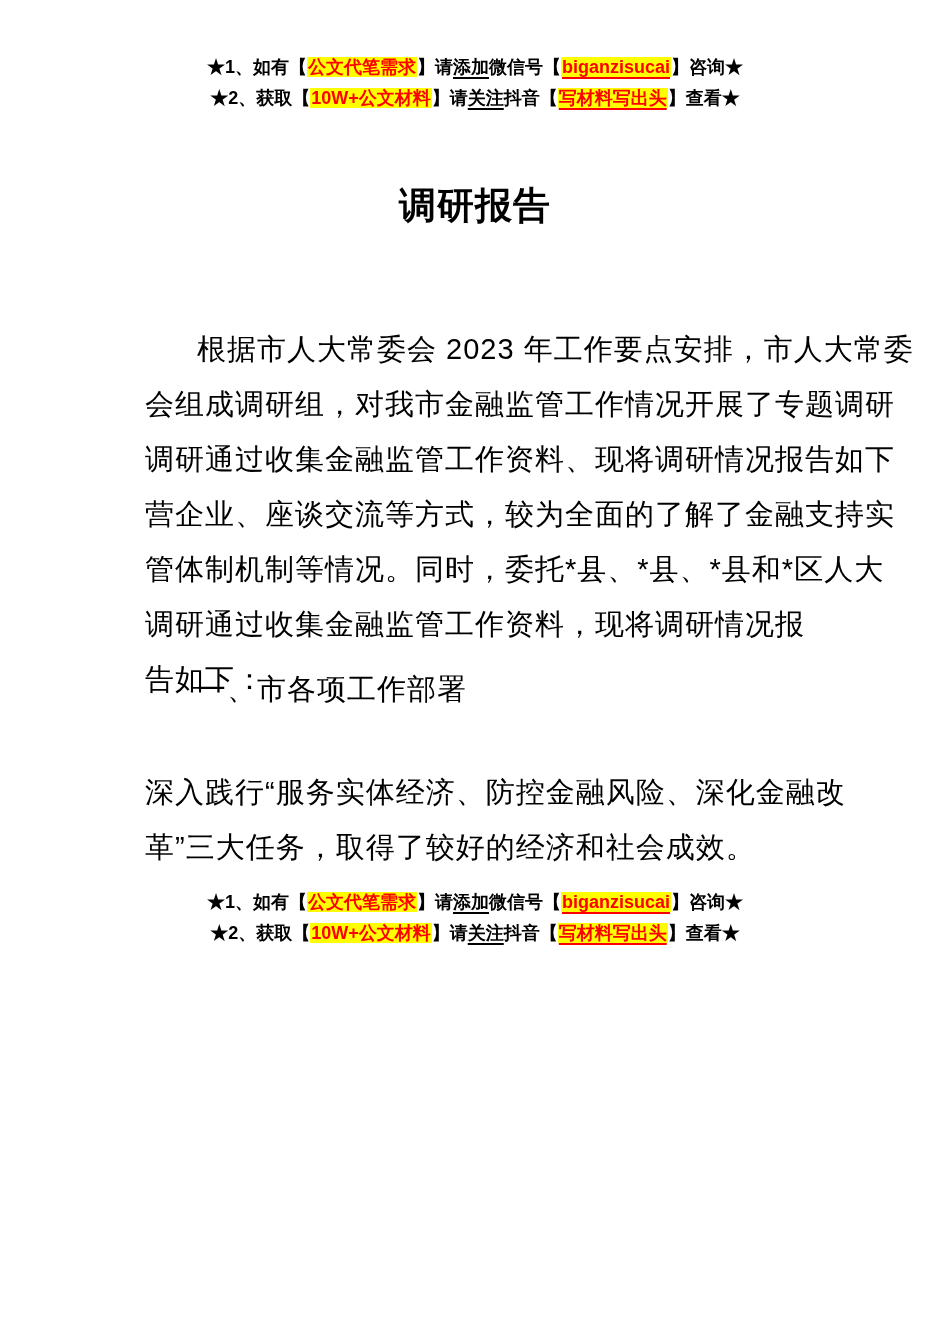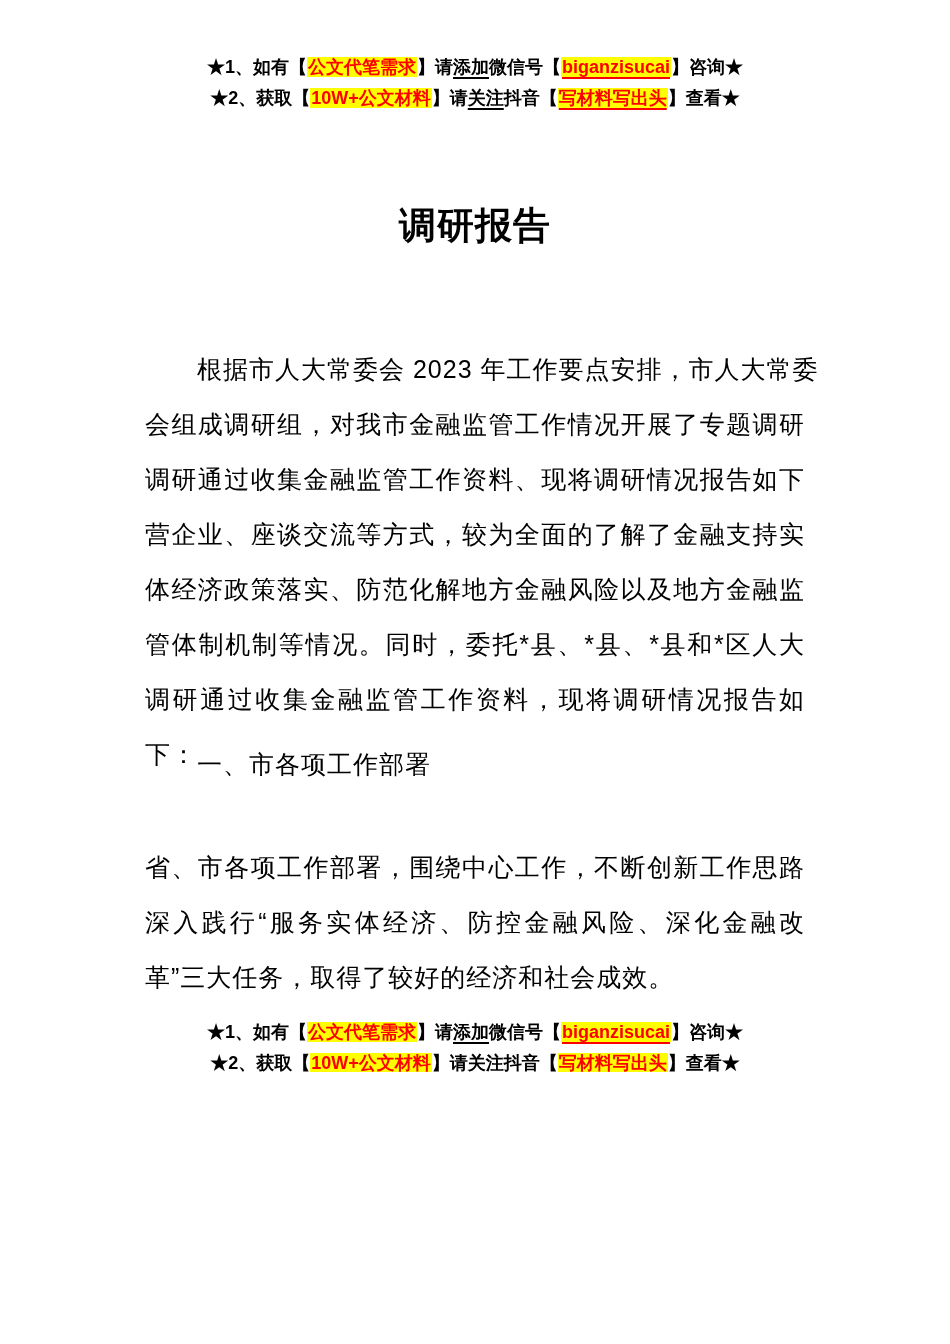--- a/index.html
+++ b/index.html
@@ -37,26 +37,26 @@
 
   
   .title-line {
     text-align: center;
     font-size: 37px;
     font-weight: 800;
     line-height: 48px;
     letter-spacing: 1px;
   }
   .title-1 { margin-top: 40px; }
-  .title-2 { margin-top: 88px; }
+  .title-2 { margin-top: 68px; }
 
   
   .bodytext { padding: 0 145px; }
   .line {
-    font-size: 25px;
+    font-size: 29px;
     line-height: 55px;
     height: 55px;
     color: var(--ink, #000000);
     text-align: justify;
     text-align-last: justify;
     letter-spacing: 1px;
     white-space: nowrap;
   }
   .line.last { text-align-last: left; white-space: normal; }
   .line.indent { text-indent: 52px; }
@@ -82,29 +82,27 @@
 
   <h1 class="title-line title-2">调研报告</h1>
 
   <div class="bodytext">
 
     <div class="para para1">
       <div class="line indent">根据市人大常委会 2023 年工作要点安排，市人大常委</div>
       <div class="line">会组成调研组，对我市金融监管工作情况开展了专题调研</div>
       <div class="line">调研通过收集金融监管工作资料、现将调研情况报告如下</div>
       <div class="line">营企业、座谈交流等方式，较为全面的了解了金融支持实</div>
-      <div class="line">体经济政策落实、防范化解地方金融风险以及地方金融监</div>
       <div class="line">管体制机制等情况。同时，委托*县、*县、*县和*区人大</div>
       <div class="line last">调研通过收集金融监管工作资料，现将调研情况报告如下：</div>
     </div>
 
     <div class="line last indent heading">一、市各项工作部署</div>
 
     <div class="para para2">
-      <div class="line">省、市各项工作部署，围绕中心工作，不断创新工作思路</div>
       <div class="line">深入践行“服务实体经济、防控金融风险、深化金融改</div>
       <div class="line last">革”三大任务，取得了较好的经济和社会成效。</div>
     </div>
 
 
   </div>
 
   <div class="promo promo-footer">
     <div class="promo-line">
       <span>★1、如有【</span><span class="hl red">公文代笔需求</span><span>】请</span><span class="ul">添加</span><span>微信号【</span><span class="hl red ul">biganzisucai</span><span>】咨询★</span>

